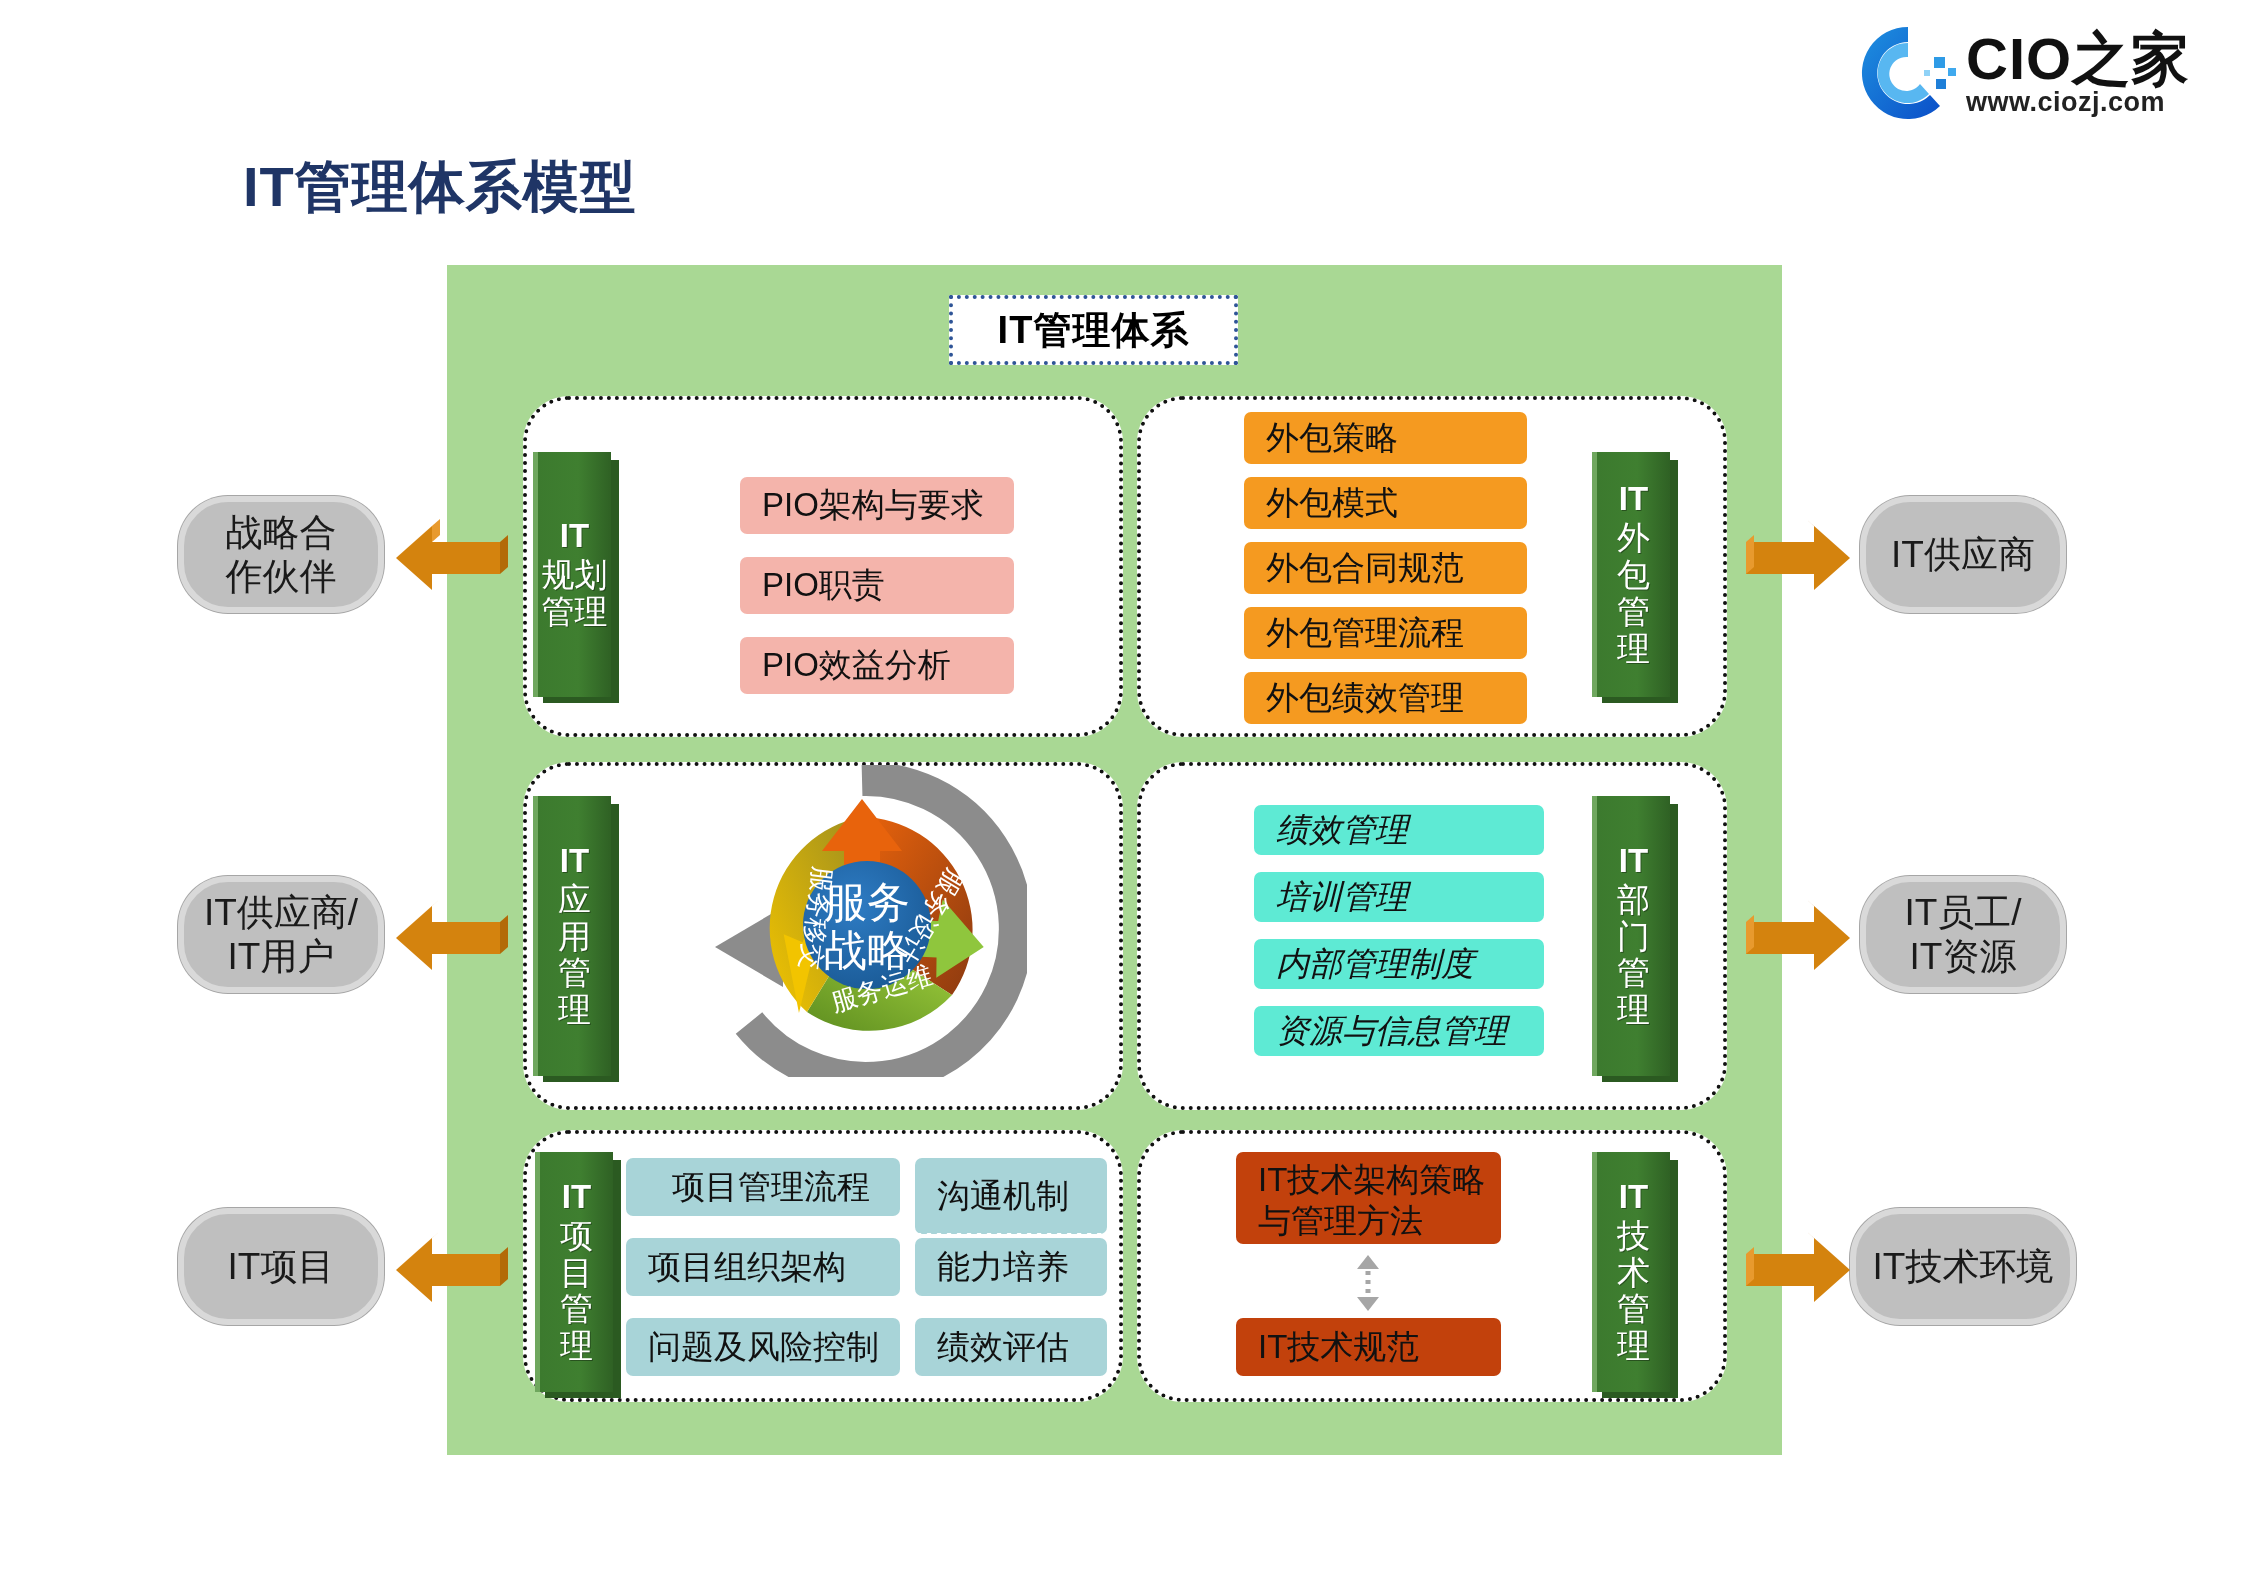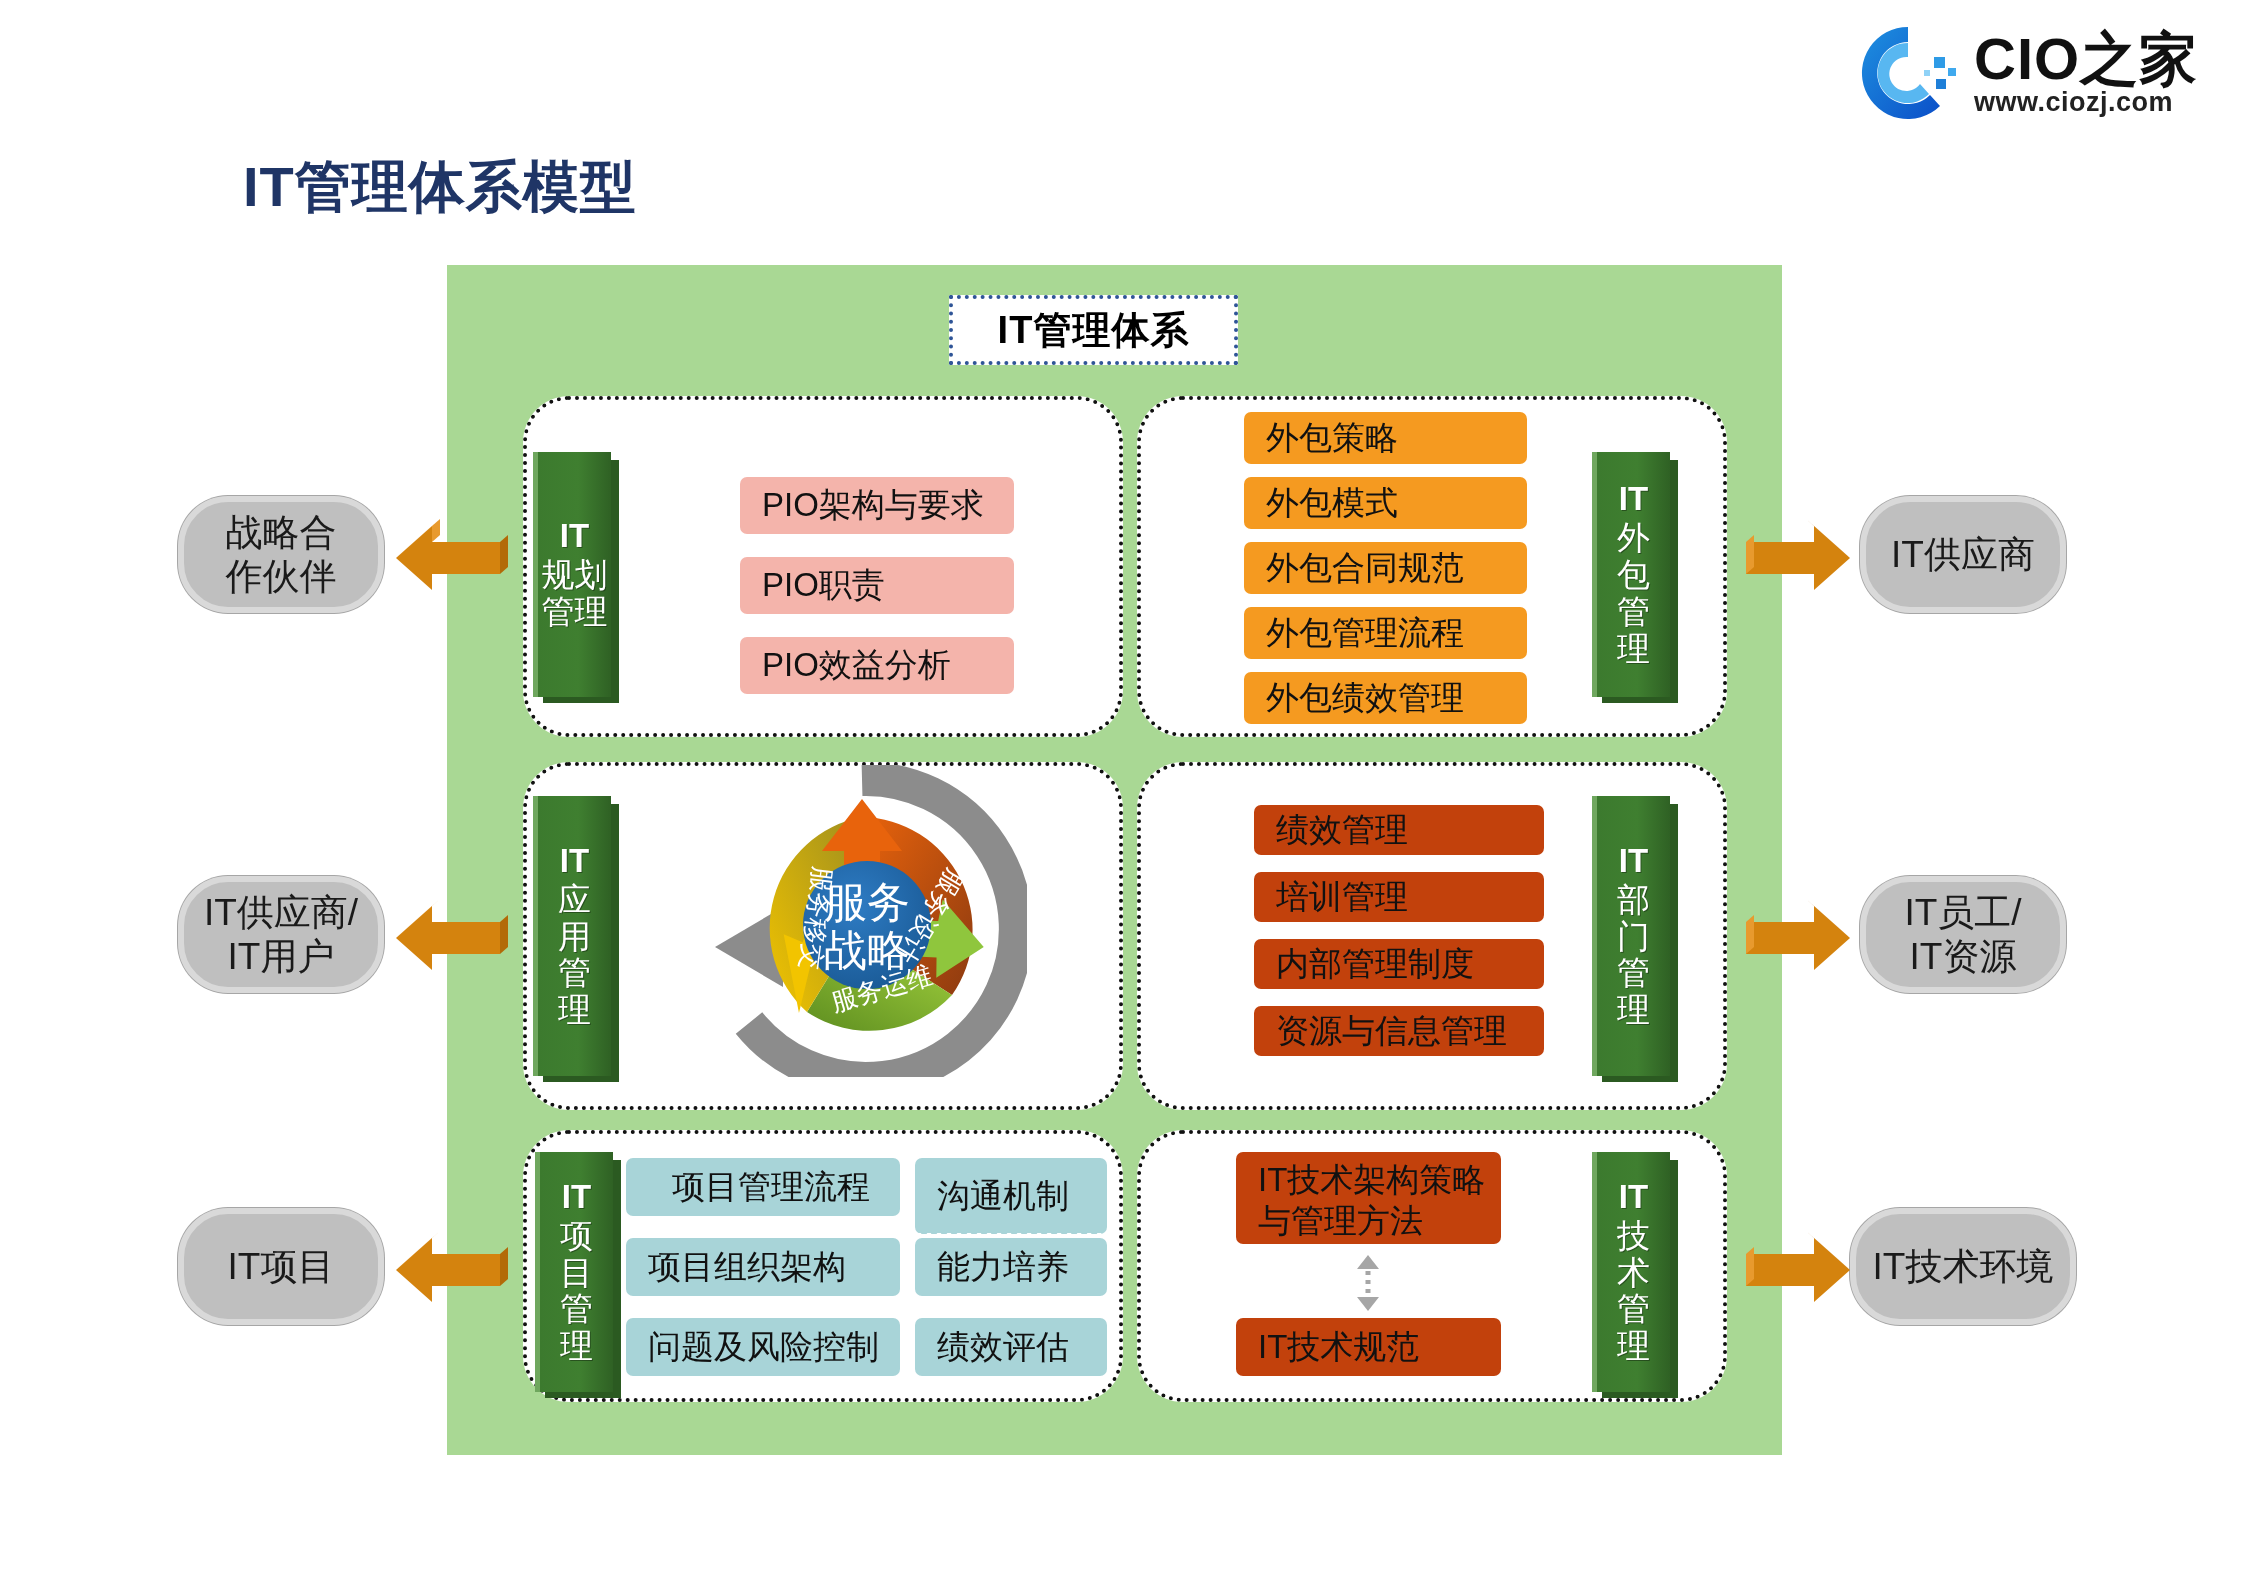--- a/index.html
+++ b/index.html
@@ -4,21 +4,21 @@
 <style>
   html,body{margin:0;padding:0;}
   body{
     width:2245px;height:1586px;
     background:#ffffff;
     font-family:"Liberation Sans","DejaVu Sans",sans-serif;
     position:relative;overflow:hidden;
   }
 
   
-  #logo{position:absolute;left:1856px;top:18px;width:360px;height:110px;display:flex;align-items:center;gap:14px;}
+  #logo{position:absolute;left:1856px;top:18px;width:360px;height:110px;display:flex;align-items:center;gap:6px;}
   #logo .mark{width:104px;height:104px;position:relative;flex:0 0 auto;}
   #logo .logotext{display:flex;flex-direction:column;justify-content:center;}
   #logo .brand{font-size:58px;font-weight:bold;letter-spacing:1px;color:#111;line-height:1.02;white-space:nowrap;}
   #logo .url{font-size:27px;font-weight:bold;color:#222;letter-spacing:.5px;line-height:1.1;white-space:nowrap;}
 
   
   #page-title{
     position:absolute;left:243px;top:150px;
     font-size:56px;font-weight:bold;color:#1F3566;
     letter-spacing:1px;white-space:nowrap;
@@ -65,21 +65,21 @@
     padding-left:22px;
     font-size:33px;color:#111;line-height:1.22;
     border-radius:7px;
   }
   .chip::before{
     content:"";position:absolute;left:-5px;right:-5px;top:-5px;bottom:-5px;
     border:5px dotted #ffffff;border-radius:9px;pointer-events:none;
   }
   .pink{background:#F4B4AB;}
   .orange{background:#F59A20;}
-  .blue{background:#c2410c;}
+  .blue{background:#5eead4;font-style:italic;}
   .teal{background:#A8D4D8;}
   .lgreen{background:#c2410c;}
 
   
   .pill{
     position:absolute;background:#BFBFBF;border:6px solid #D9D9D9;
     border-radius:50px;box-sizing:border-box;
     display:flex;flex-direction:column;align-items:center;justify-content:center;
     font-size:37px;color:#1A1A1A;line-height:1.18;
     box-shadow:0 0 0 1px #A6A6A6;

